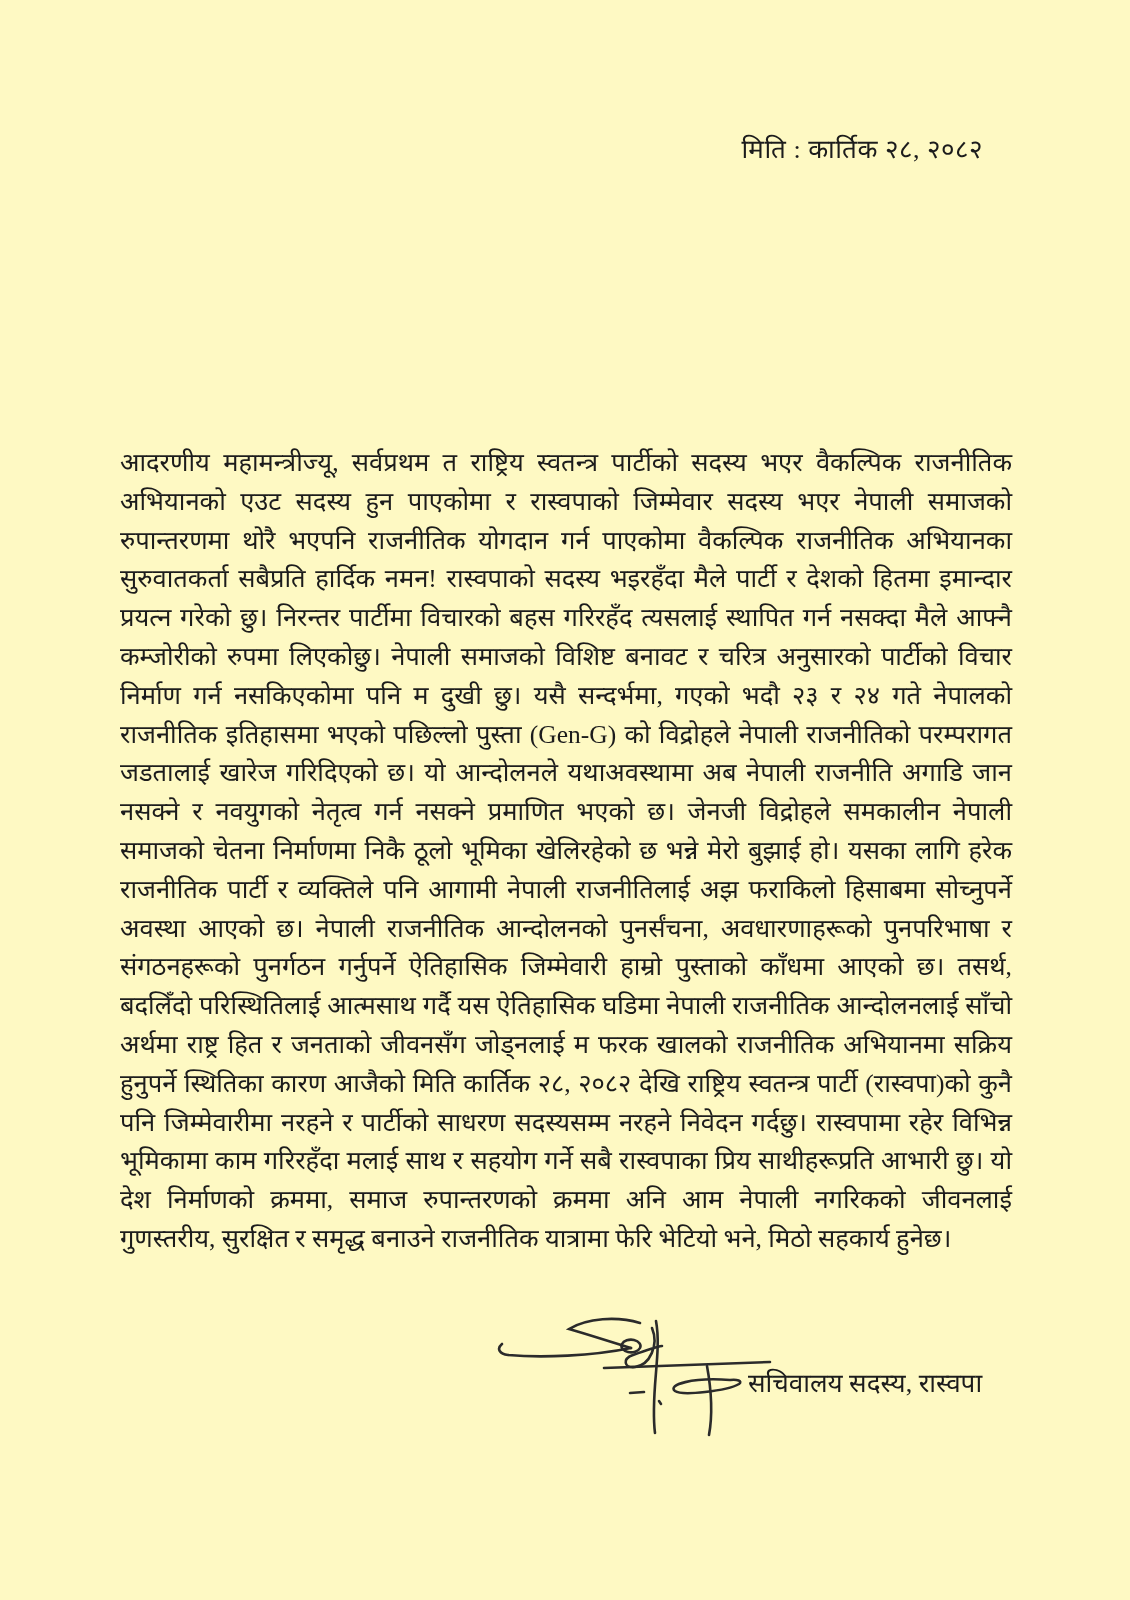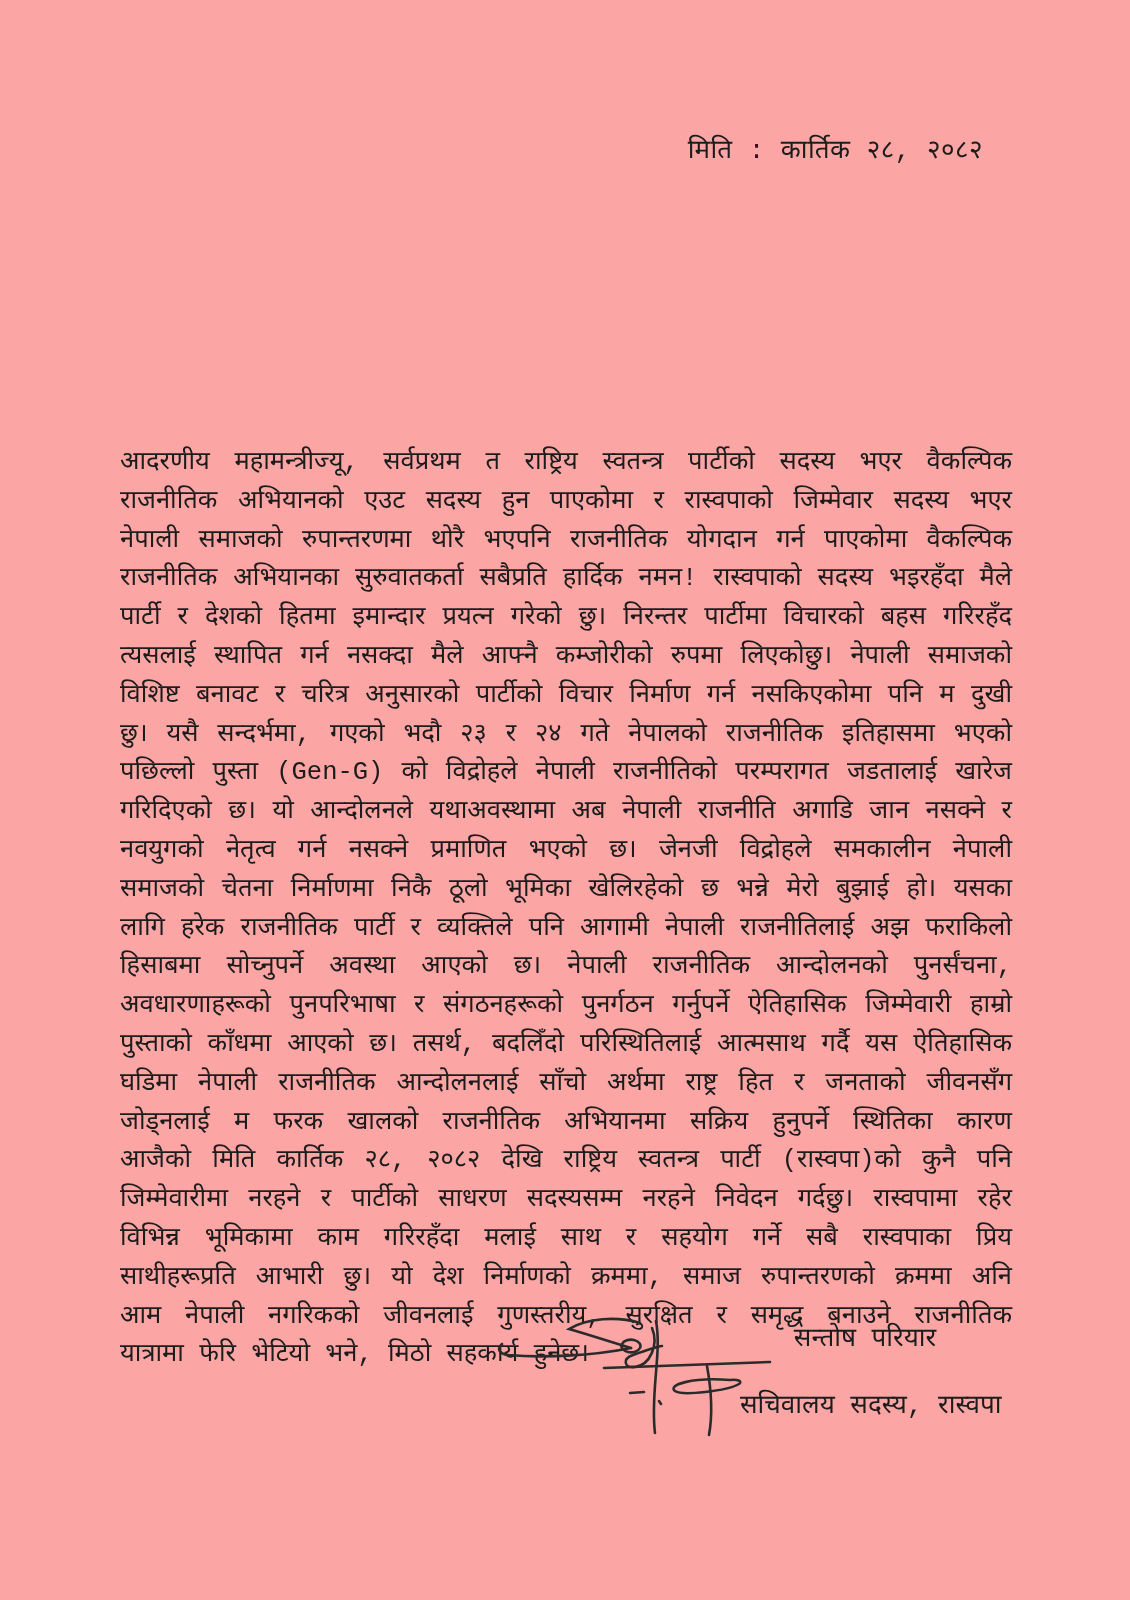--- a/index.html
+++ b/index.html
@@ -2,23 +2,23 @@
 <html><head>
 <meta charset="utf-8">
 <style>
   * { margin: 0; padding: 0; box-sizing: border-box; }
   html, body { background: #e9e9e9; }
   .page {
     position: relative;
     width: 1130px;
     height: 1600px;
     margin: 0 auto;
-    background: #fca5a5;
+    background: #fef9c3;
     color: #1c1c1c;
-    font-family: Liberation Mono, monospace;
+    font-family: Liberation Serif, serif;
     overflow: hidden;
   }
   .date-line {
     position: absolute;
     top: 130px;
     left: 0;
     right: 147px;
     text-align: right;
     font-size: 26px;
     letter-spacing: 0.5px;
@@ -56,21 +56,21 @@
   .signature-svg path { fill: none; stroke: #2b2b2b; stroke-width: 2.6; stroke-linecap: round; }
   .sig-text-block {
     position: absolute;
     left: 740px;
     top: 1318px;
     width: 250px;
     text-align: center;
     font-size: 26px;
   }
   .sig-name { display: block; }
-  .sig-title { display: block; margin-top: 31px; white-space: nowrap; }
+  .sig-title { display: block; margin-top: 46px; white-space: nowrap; }
 </style>
 </head>
 <body>
 
 <div class="page">
 
   <div class="date-line">मिति : कार्तिक २८, २०८२</div>
 
 
 
@@ -83,17 +83,16 @@
     <path d="M160,45 C167,62 158,82 143,84 C132,85 130,76 141,72 C152,68 163,64 170,63"></path>
     <path d="M164,38 C170,70 158,110 163,150"></path>
     <path d="M112,85 L278,79"></path>
     <path d="M238,97 C200,94 175,102 183,108 C190,113 235,108 247,101 C251,98 245,96 238,97"></path>
     <path d="M215,83 C219,105 221,130 217,152"></path>
     <path d="M138,110 L152,109"></path>
     <path d="M167,118 L169,121"></path>
   </svg>
 
   <div class="sig-text-block">
-    <span class="sig-name">सन्तोष परियार</span>
     <span class="sig-title">सचिवालय सदस्य, रास्वपा</span>
   </div>
 
 </div>
 
 </body></html>

